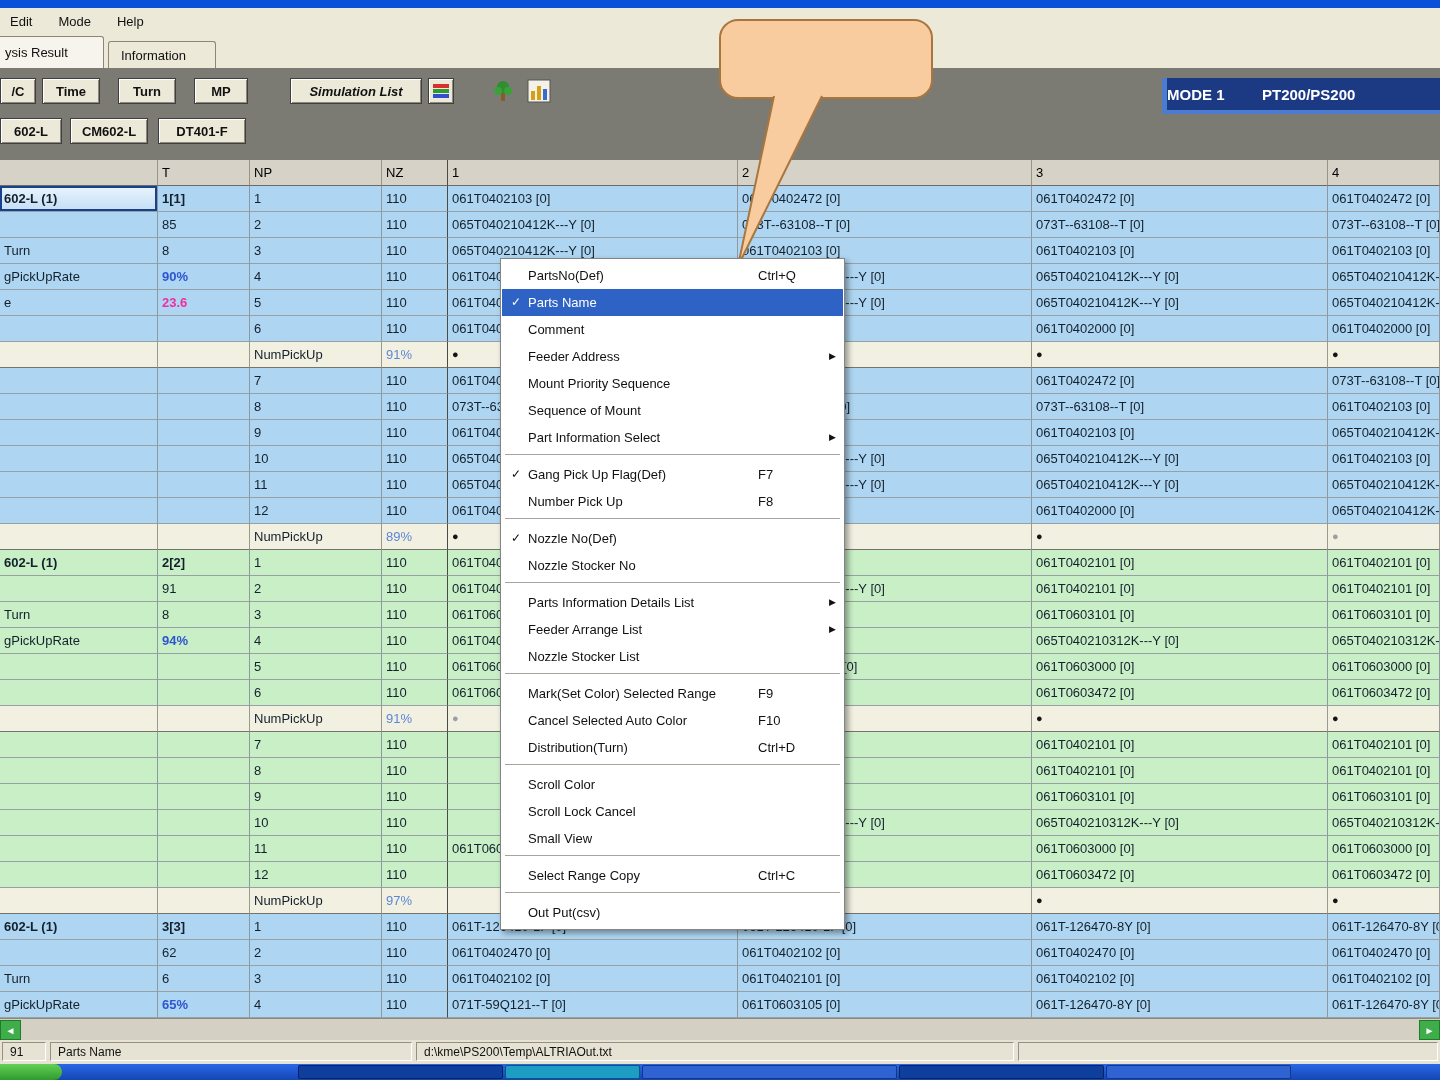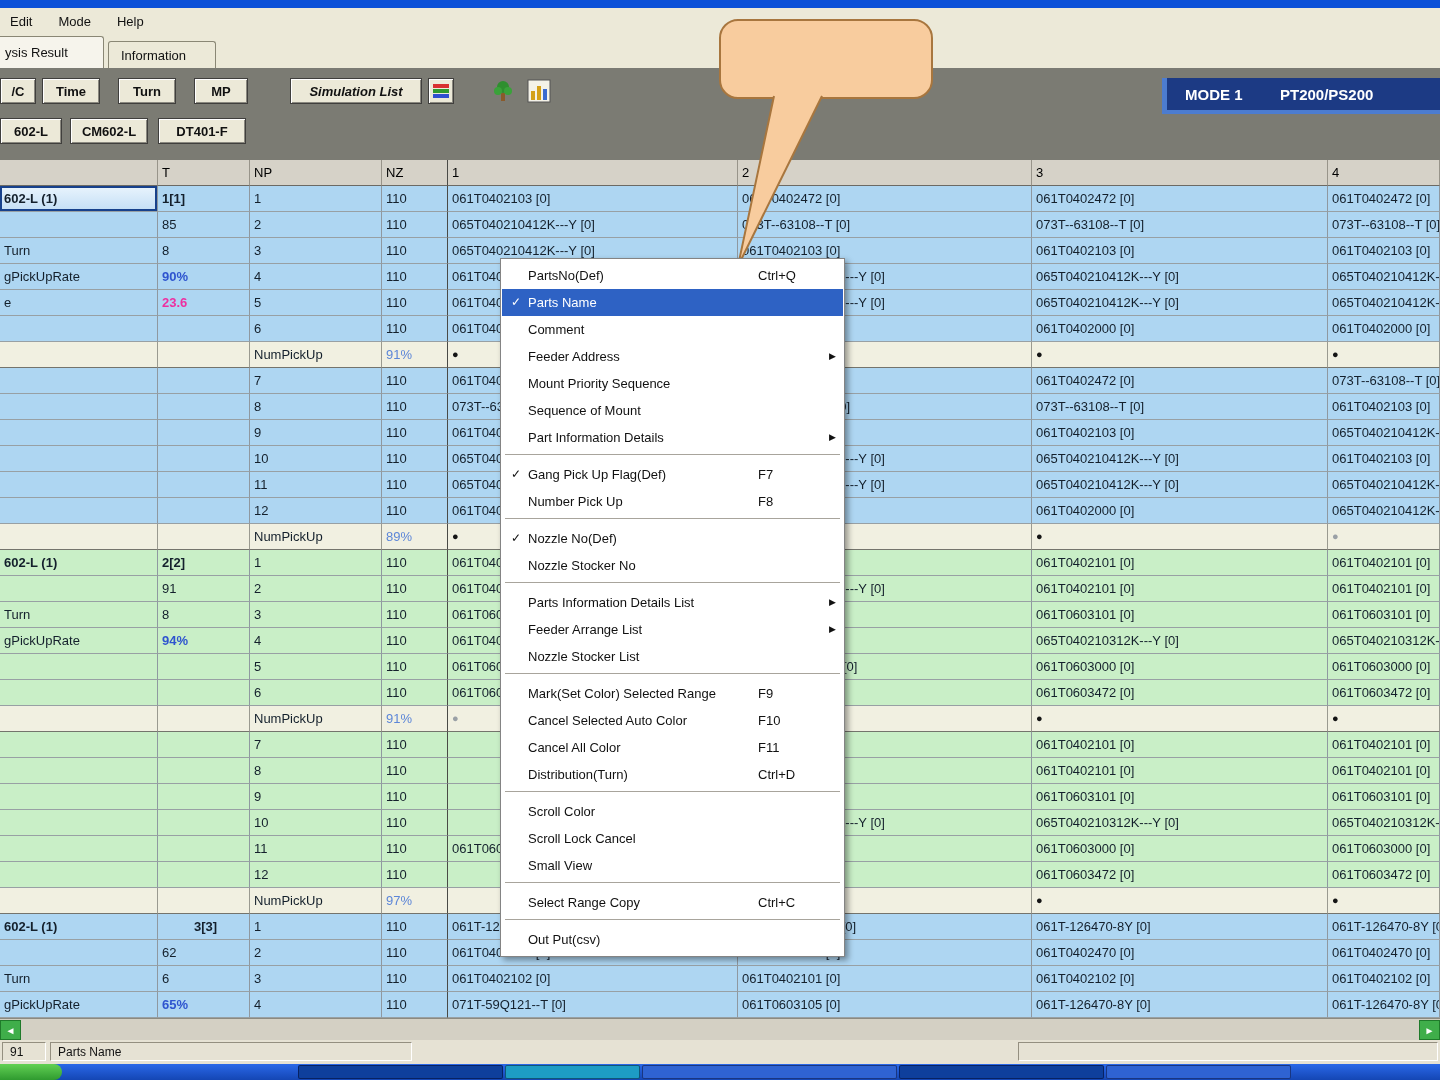--- a/index.html
+++ b/index.html
@@ -33,21 +33,21 @@
   .bt-602{left:0;width:62px;}
   .bt-cm602{left:70px;width:78px;}
   .bt-dt401{left:158px;width:88px;}
   .ticon{position:absolute;width:26px;height:26px;top:10px;}
   .ti-colors{left:428px;background:#ece9d8;border:1px solid #403f3d;
              box-shadow:inset 1px 1px 0 #fff, inset -1px -1px 0 #8a887f;box-sizing:border-box;}
   .ti-tree{left:490px;} .ti-chart{left:526px;}
 
   .modes{position:absolute;right:0;top:10px;width:278px;}
   .modebox{box-sizing:border-box;background:#1c3a84;border-left:5px solid #4c7cd0;
-           display:flex;align-items:center;padding-left:18px;color:#fff;font-weight:bold;font-size:15px;}
+           display:flex;align-items:center;color:#fff;font-weight:bold;font-size:15px;}
   .mode1{height:32px;} .mode2{height:38px;}
   .modeseam{height:4px;background:#4c7cd0;}
   .mlabel{width:95px;}
 
   
   .table{position:absolute;left:0;top:160px;width:1440px;}
   .trow{display:flex;width:1440px;}
   .cell{box-sizing:border-box;height:26px;line-height:25px;padding:0 0 0 4px;font-size:13px;
         white-space:nowrap;overflow:hidden;border-right:1px solid #8f98a0;border-bottom:1px solid #98a0a4;
         color:#14202c;}
@@ -451,21 +451,21 @@
         <div class="cell" style="width: 92px;"></div>
         <div class="cell" style="width: 132px;">NumPickUp</div>
         <div class="cell freeze c-pct" style="width: 66px;">97%</div>
         <div class="cell" style="width: 290px;"></div>
         <div class="cell c-dot" style="width: 294px;">●</div>
         <div class="cell c-dot" style="width: 296px;">●</div>
         <div class="cell c-dot" style="width: 112px;">●</div>
       </div>
       <div class="trow band-blue">
         <div class="cell c-bold" style="width: 158px;">602-L (1)</div>
-        <div class="cell c-bold" style="width: 92px; text-align: center;">3[3]</div>
+        <div class="cell c-bold" style="width: 92px;">3[3]</div>
         <div class="cell" style="width: 132px;">1</div>
         <div class="cell freeze" style="width: 66px;">110</div>
         <div class="cell" style="width: 290px;">061T-126410-1F [0]</div>
         <div class="cell" style="width: 294px;">061T-126410-1F [0]</div>
         <div class="cell" style="width: 296px;">061T-126470-8Y [0]</div>
         <div class="cell" style="width: 112px;">061T-126470-8Y [0]</div>
       </div>
       <div class="trow band-blue">
         <div class="cell" style="width: 158px;"></div>
         <div class="cell" style="width: 92px;">62</div>
@@ -503,54 +503,54 @@
     <path d="M84 82 L48 252 L132 82" fill="#f8cc9e" stroke="#a8763e" stroke-width="2" stroke-linejoin="round"></path>
   </svg>
 
   <div class="cmenu">
       <div class="mi"><span>PartsNo(Def)</span><span class="sc">Ctrl+Q</span></div>
       <div class="mi hl"><span class="chk">✓</span><span>Parts Name</span></div>
       <div class="mi"><span>Comment</span></div>
       <div class="mi"><span>Feeder Address</span><span class="ar">▶</span></div>
       <div class="mi"><span>Mount Priority Sequence</span></div>
       <div class="mi"><span>Sequence of Mount</span></div>
-      <div class="mi"><span>Part Information Details</span><span class="ar">▶</span></div>
+      <div class="mi"><span>Part Information Select</span><span class="ar">▶</span></div>
       <div class="msep"></div>
       <div class="mi"><span class="chk">✓</span><span>Gang Pick Up Flag(Def)</span><span class="sc">F7</span></div>
       <div class="mi"><span>Number Pick Up</span><span class="sc">F8</span></div>
       <div class="msep"></div>
       <div class="mi"><span class="chk">✓</span><span>Nozzle No(Def)</span></div>
       <div class="mi"><span>Nozzle Stocker No</span></div>
       <div class="msep"></div>
       <div class="mi"><span>Parts Information Details List</span><span class="ar">▶</span></div>
       <div class="mi"><span>Feeder Arrange List</span><span class="ar">▶</span></div>
       <div class="mi"><span>Nozzle Stocker List</span></div>
       <div class="msep"></div>
       <div class="mi"><span>Mark(Set Color) Selected Range</span><span class="sc">F9</span></div>
       <div class="mi"><span>Cancel Selected Auto Color</span><span class="sc">F10</span></div>
-      <div class="mi"><span>Cancel All Color</span><span class="sc">F11</span></div>
       <div class="mi"><span>Distribution(Turn)</span><span class="sc">Ctrl+D</span></div>
       <div class="msep"></div>
       <div class="mi"><span>Scroll Color</span></div>
       <div class="mi"><span>Scroll Lock Cancel</span></div>
       <div class="mi"><span>Small View</span></div>
       <div class="msep"></div>
       <div class="mi"><span>Select Range Copy</span><span class="sc">Ctrl+C</span></div>
       <div class="msep"></div>
       <div class="mi"><span>Out Put(csv)</span></div>
     </div>
 
   <div class="hscroll">
     <div class="scrollbtn left">◄</div>
     <div class="scrollbtn right">►</div>
   </div>
 
   <div class="statusbar">
     <div class="spanel sp1">91</div>
     <div class="spanel sp2">Parts Name</div>
+    <div class="spanel sp3">d:\kme\PS200\Temp\ALTRIAOut.txt</div>
     <div class="spanel sp4"></div>
   </div>
 
   <div class="taskbar">
     <div class="startbtn"></div>
     <div class="tkb tkb1"></div>
     <div class="tkb tkb2"></div>
     <div class="tkb tkb3"></div>
     <div class="tkb tkb4"></div>
     <div class="tkb tkb5"></div>

